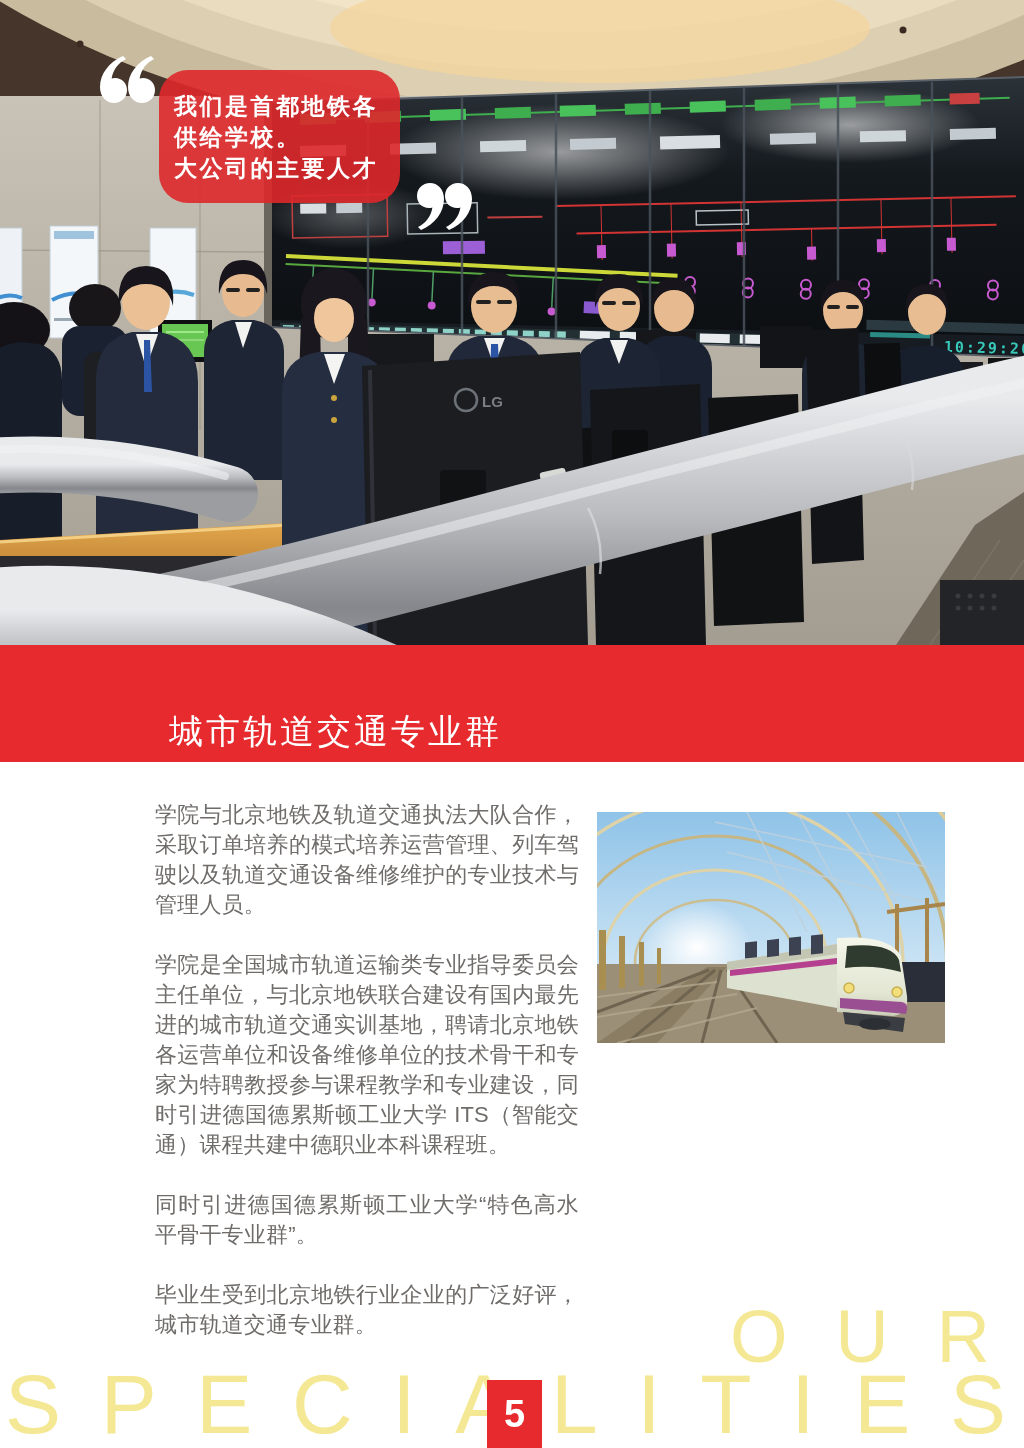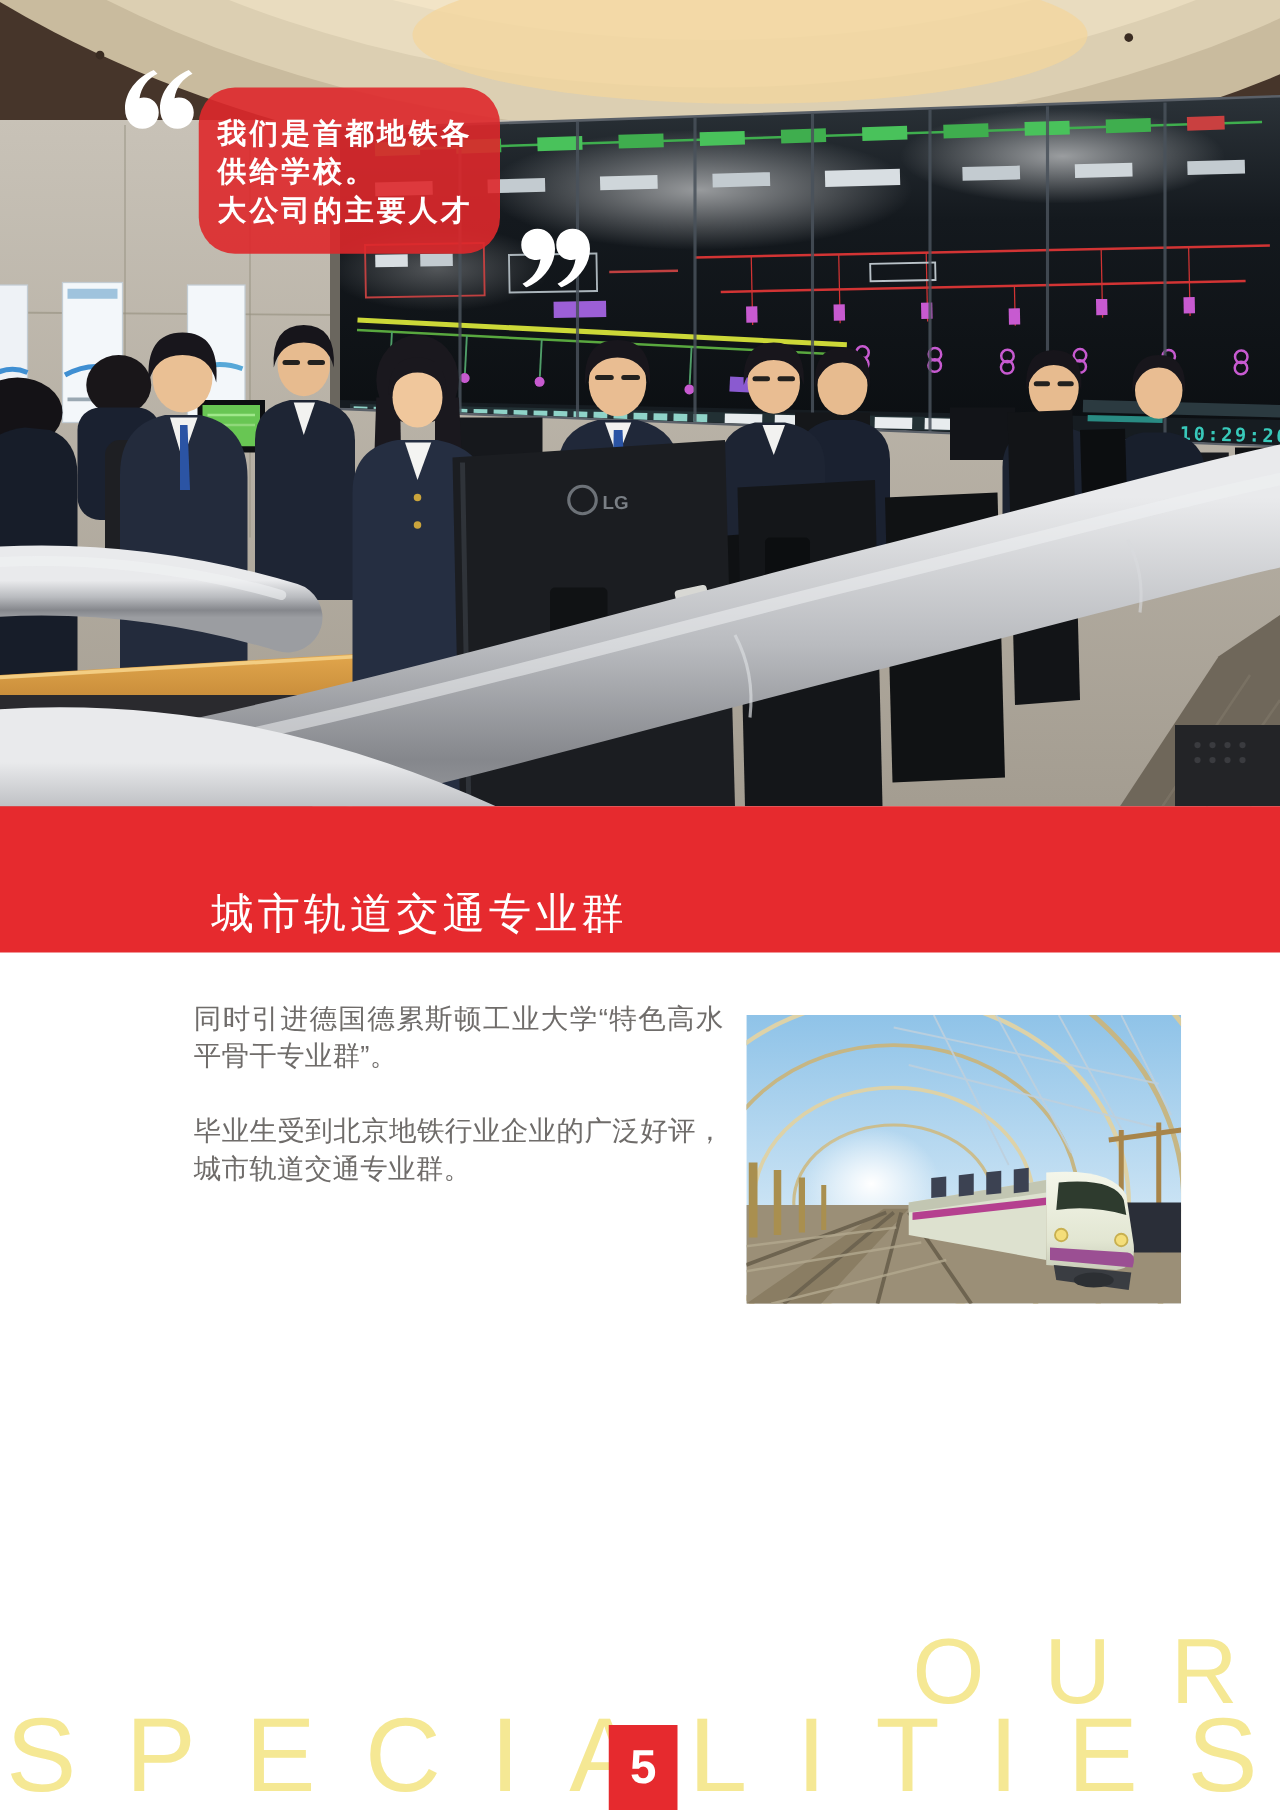--- a/index.html
+++ b/index.html
@@ -440,20 +440,22 @@
   <div class="quote-card">
     <div class="quote-line">我们是首都地铁各</div>
     <div class="quote-line">供给学校。</div>
     <div class="quote-line">大公司的主要人才</div>
   </div>
 
   <div class="banner"></div>
   <div class="banner-title">城市轨道交通专业群</div>
 
   <div class="body-col">
+    <p>学院与北京地铁及轨道交通执法大队合作，采取订单培养的模式培养运营管理、列车驾驶以及轨道交通设备维修维护的专业技术与管理人员。</p>
+    <p>学院是全国城市轨道运输类专业指导委员会主任单位，与北京地铁联合建设有国内最先进的城市轨道交通实训基地，聘请北京地铁各运营单位和设备维修单位的技术骨干和专家为特聘教授参与课程教学和专业建设，同时引进德国德累斯顿工业大学 ITS（智能交通）课程共建中德职业本科课程班。</p>
     <p>同时引进德国德累斯顿工业大学“特色高水平骨干专业群”。</p>
     <p>毕业生受到北京地铁行业企业的广泛好评，城市轨道交通专业群。</p>
   </div>
 
   <div class="train-photo">
     <svg width="348" height="231" viewBox="0 0 348 231">
       <defs>
         <linearGradient id="gSky" x1="0" y1="0" x2="0" y2="1">
           <stop offset="0" stop-color="#8fc3e8"></stop>
             <stop offset="1" stop-color="#e8f3fa"></stop>

